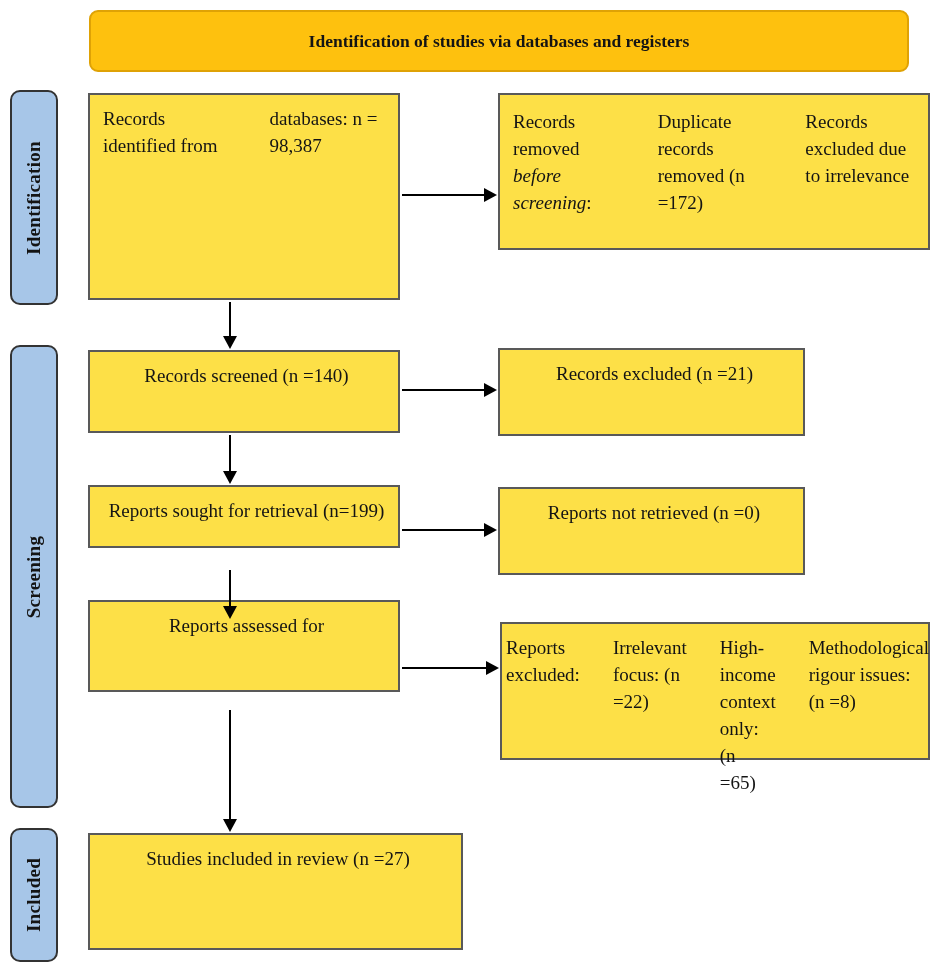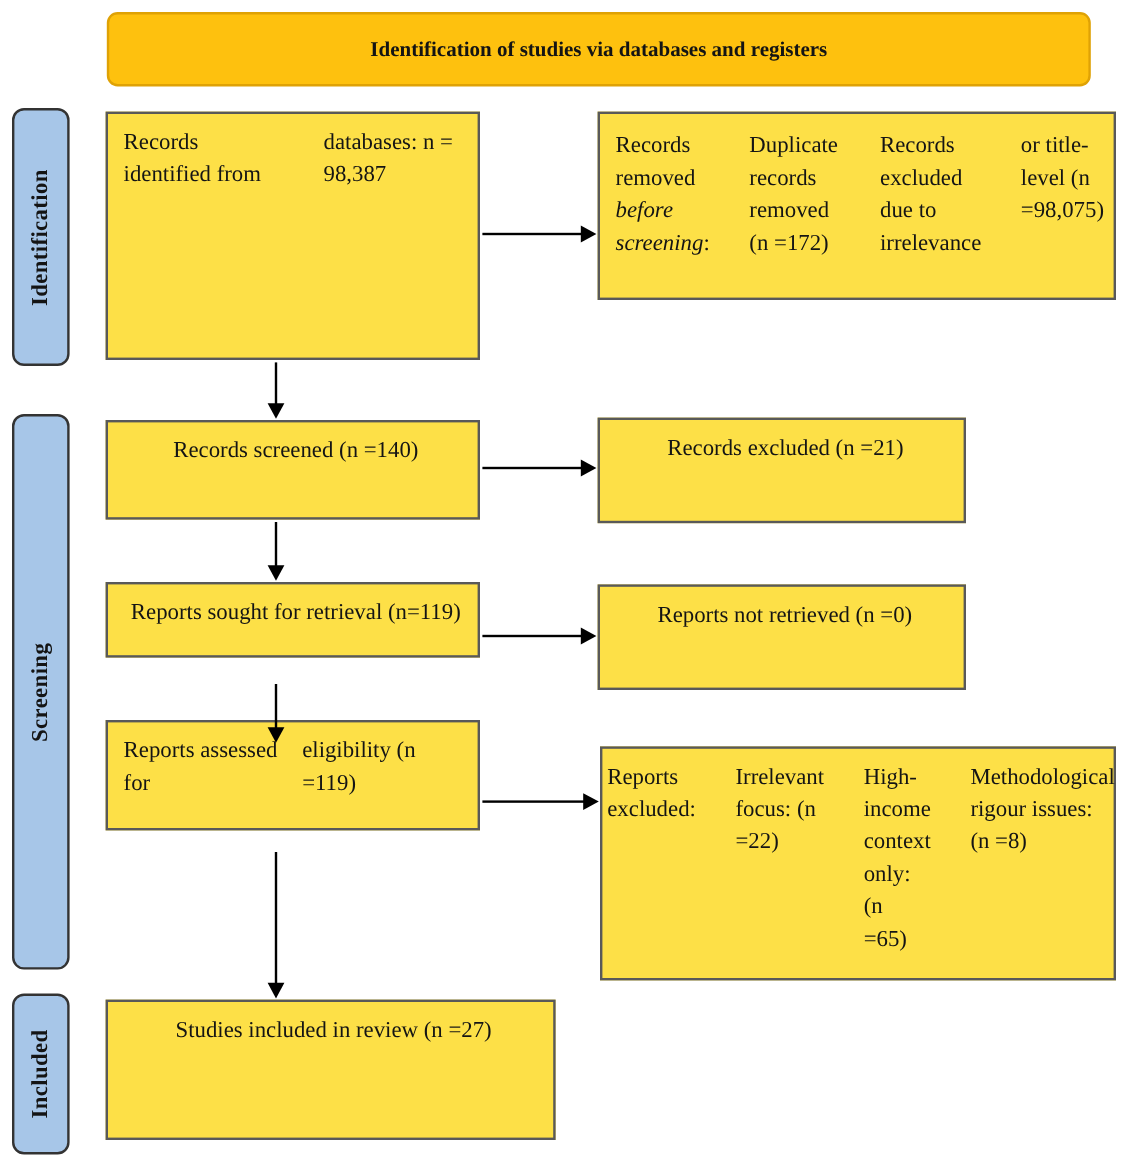--- a/index.html
+++ b/index.html
@@ -45,21 +45,21 @@
     padding:10px 8px 10px 13px;
   }
   .box .indent { padding-left:33px; }
   #box-records-identified   { left:88px;  top:93px;  width:312px; height:207px;gap:34px; }
   #box-records-removed      { left:498px; top:93px;  width:432px; height:157px; justify-content:flex-start; padding-top:13px; }
   #box-records-screened     { left:88px;  top:350px; width:312px; height:83px; }
   #box-records-excluded     { left:498px; top:348px; width:307px; height:88px;padding-left:14px; }
   #box-reports-sought       { left:88px;  top:485px; width:312px; height:63px; }
   #box-reports-not-retrieved{ left:498px; top:487px; width:307px; height:88px; }
   #box-reports-assessed     { left:88px;  top:600px; width:312px; height:92px; }
-  #box-reports-excluded     { left:500px; top:622px; width:430px; height:195px; }
+  #box-reports-excluded     { left:500px; top:622px; width:430px; height:138px; }
   #box-studies-included     { left:88px;  top:833px; width:375px; height:117px; }
 
   
   .arrow-h { position:absolute; height:2px; background:#000; }
   .arrow-h::after {
     content:""; position:absolute; right:-12px; top:-6px; width:0; height:0;
     border-top:7px solid transparent; border-bottom:7px solid transparent;
     border-left:13px solid #000;
   }
   .arrow-v { position:absolute; width:2px; background:#000; }
@@ -98,43 +98,41 @@
 
   <div class="box" id="box-records-identified">
     <div class="line">Records identified from</div>
     <div class="line">databases: n = 98,387</div>
   </div>
 
   <div class="box" id="box-records-removed">
     <div class="line"><span>Records removed </span><i>before screening</i><span>:</span></div>
     <div class="line indent">Duplicate records removed (n =172)</div>
     <div class="line indent">Records excluded due to irrelevance</div>
-    <div class="line indent">or title-level (n =98,075)</div>
   </div>
 
   <div class="box" id="box-records-screened">
     <div class="line">Records screened (n =140)</div>
   </div>
 
   <div class="box" id="box-records-excluded">
     <div class="line">Records excluded (n =21)</div>
   </div>
 
   <div class="box" id="box-reports-sought">
     <div class="line">Reports sought for retrieval (n</div>
-    <div class="line">=119)</div>
+    <div class="line">=199)</div>
   </div>
 
   <div class="box" id="box-reports-not-retrieved">
     <div class="line">Reports not retrieved (n =0)</div>
   </div>
 
   <div class="box" id="box-reports-assessed">
     <div class="line">Reports assessed for</div>
-    <div class="line">eligibility (n =119)</div>
   </div>
 
   <div class="box" id="box-reports-excluded">
     <div class="line">Reports excluded:</div>
     <div class="line indent">Irrelevant focus: (n =22)</div>
     <div class="line indent">High-income context only: (n =65)</div>
     <div class="line indent">Methodological rigour issues: (n =8)</div>
   </div>
 
   <div class="box" id="box-studies-included">

